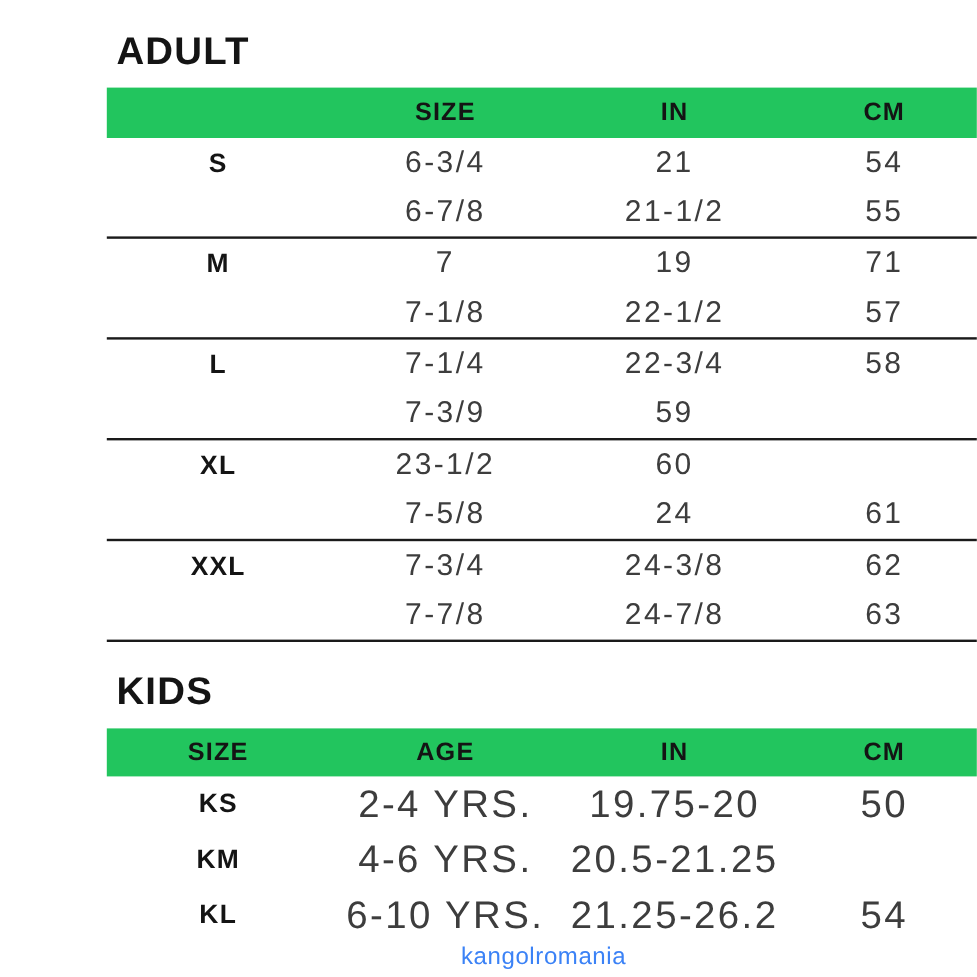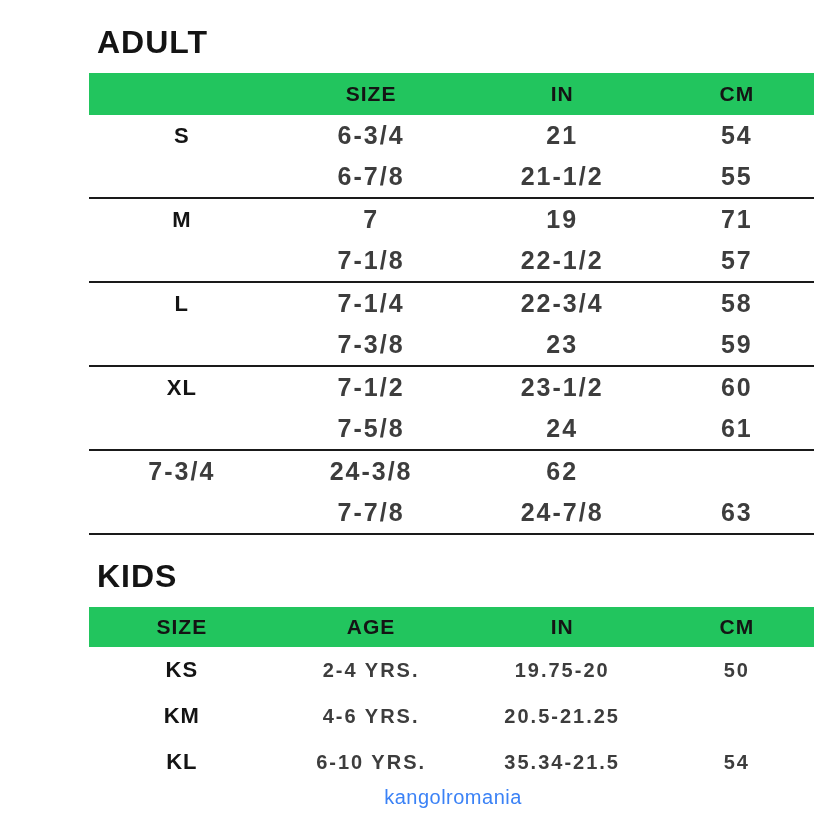--- a/index.html
+++ b/index.html
@@ -50,40 +50,40 @@
     letter-spacing: 1px;
     color: #141414;
   }
   .cell.label {
     font-weight: 800;
     font-size: 22px;
     letter-spacing: 1px;
     color: #141414;
   }
   .cell.val {
-    font-weight: 700;
+    font-weight: 400;
     font-size: 25px;
     letter-spacing: 2px;
     color: #3d3d3d;
   }
   .group {
     border-bottom: 2px solid #1a1a1a;
   }
   .kids-title {
     margin-top: 25px;
     margin-bottom: 15px;
   }
   .kids .trow {
     height: 46px;
   }
   .kids .thead {
     height: 40px;
   }
   .kids .cell.val {
-    font-size: 20px;
+    font-size: 32px;
   }
   .watermark {
     width: 728px;
     text-align: center;
     font-size: 20px;
     color: #3b82f6;
     letter-spacing: 0.5px;
     margin-top: 1px;
   }
 </style>
@@ -134,43 +134,42 @@
 
     <div class="group">
       <div class="trow">
         <div class="cell label">L</div>
         <div class="cell val">7-1/4</div>
         <div class="cell val">22-3/4</div>
         <div class="cell val">58</div>
       </div>
       <div class="trow">
         <div class="cell label"></div>
-        <div class="cell val">7-3/8</div>
-        <div class="cell val">23</div>
+        <div class="cell val">7-3/9</div>
         <div class="cell val">59</div>
       </div>
     </div>
 
     <div class="group">
       <div class="trow">
         <div class="cell label">XL</div>
-        <div class="cell val">7-1/2</div>
         <div class="cell val">23-1/2</div>
         <div class="cell val">60</div>
       </div>
       <div class="trow">
         <div class="cell label"></div>
         <div class="cell val">7-5/8</div>
         <div class="cell val">24</div>
         <div class="cell val">61</div>
       </div>
     </div>
 
     <div class="group">
       <div class="trow">
+        <div class="cell label">XXL</div>
         <div class="cell val">7-3/4</div>
         <div class="cell val">24-3/8</div>
         <div class="cell val">62</div>
       </div>
       <div class="trow">
         <div class="cell label"></div>
         <div class="cell val">7-7/8</div>
         <div class="cell val">24-7/8</div>
         <div class="cell val">63</div>
       </div>
@@ -194,20 +193,20 @@
       <div class="cell val">50</div>
     </div>
     <div class="trow">
       <div class="cell label">KM</div>
       <div class="cell val">4-6 YRS.</div>
       <div class="cell val">20.5-21.25</div>
     </div>
     <div class="trow">
       <div class="cell label">KL</div>
       <div class="cell val">6-10 YRS.</div>
-      <div class="cell val">35.34-21.5</div>
+      <div class="cell val">21.25-26.2</div>
       <div class="cell val">54</div>
     </div>
   </div>
 
   <div class="watermark">kangolromania</div>
 
 </div>
 
 </body></html>

